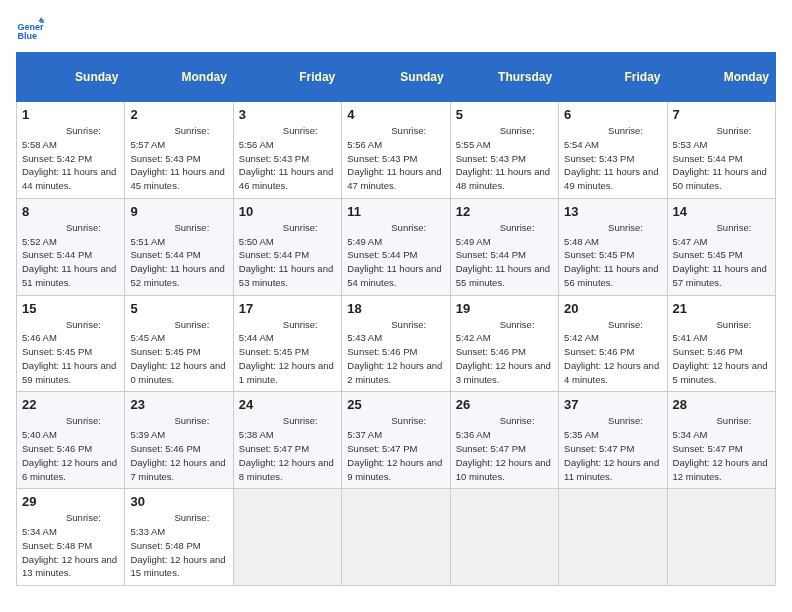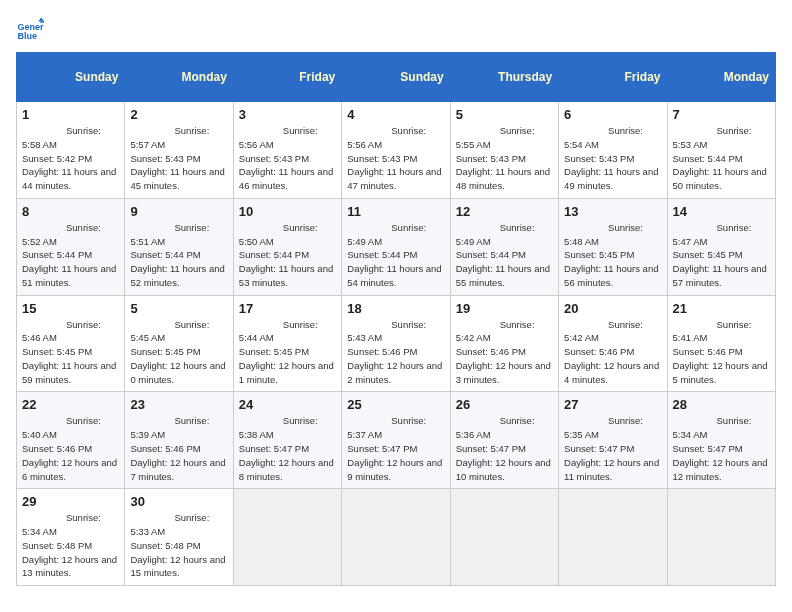--- a/index.html
+++ b/index.html
@@ -166,21 +166,21 @@
         <td><span class="day-number">22</span>
         <span class="day-detail">Sunrise: 5:40 AM<br>Sunset: 5:46 PM<br>Daylight: 12 hours and 6 minutes.</span></td>
         <td><span class="day-number">23</span>
         <span class="day-detail">Sunrise: 5:39 AM<br>Sunset: 5:46 PM<br>Daylight: 12 hours and 7 minutes.</span></td>
         <td><span class="day-number">24</span>
         <span class="day-detail">Sunrise: 5:38 AM<br>Sunset: 5:47 PM<br>Daylight: 12 hours and 8 minutes.</span></td>
         <td><span class="day-number">25</span>
         <span class="day-detail">Sunrise: 5:37 AM<br>Sunset: 5:47 PM<br>Daylight: 12 hours and 9 minutes.</span></td>
         <td><span class="day-number">26</span>
         <span class="day-detail">Sunrise: 5:36 AM<br>Sunset: 5:47 PM<br>Daylight: 12 hours and 10 minutes.</span></td>
-        <td><span class="day-number">27</span>
+        <td><span class="day-number">37</span>
         <span class="day-detail">Sunrise: 5:35 AM<br>Sunset: 5:47 PM<br>Daylight: 12 hours and 11 minutes.</span></td>
         <td><span class="day-number">28</span>
         <span class="day-detail">Sunrise: 5:34 AM<br>Sunset: 5:47 PM<br>Daylight: 12 hours and 12 minutes.</span></td>
       </tr>
       <tr>
         <td><span class="day-number">29</span>
         <span class="day-detail">Sunrise: 5:34 AM<br>Sunset: 5:48 PM<br>Daylight: 12 hours and 13 minutes.</span></td>
         <td><span class="day-number">30</span>
         <span class="day-detail">Sunrise: 5:33 AM<br>Sunset: 5:48 PM<br>Daylight: 12 hours and 15 minutes.</span></td>
         <td class="empty-cell"></td>

